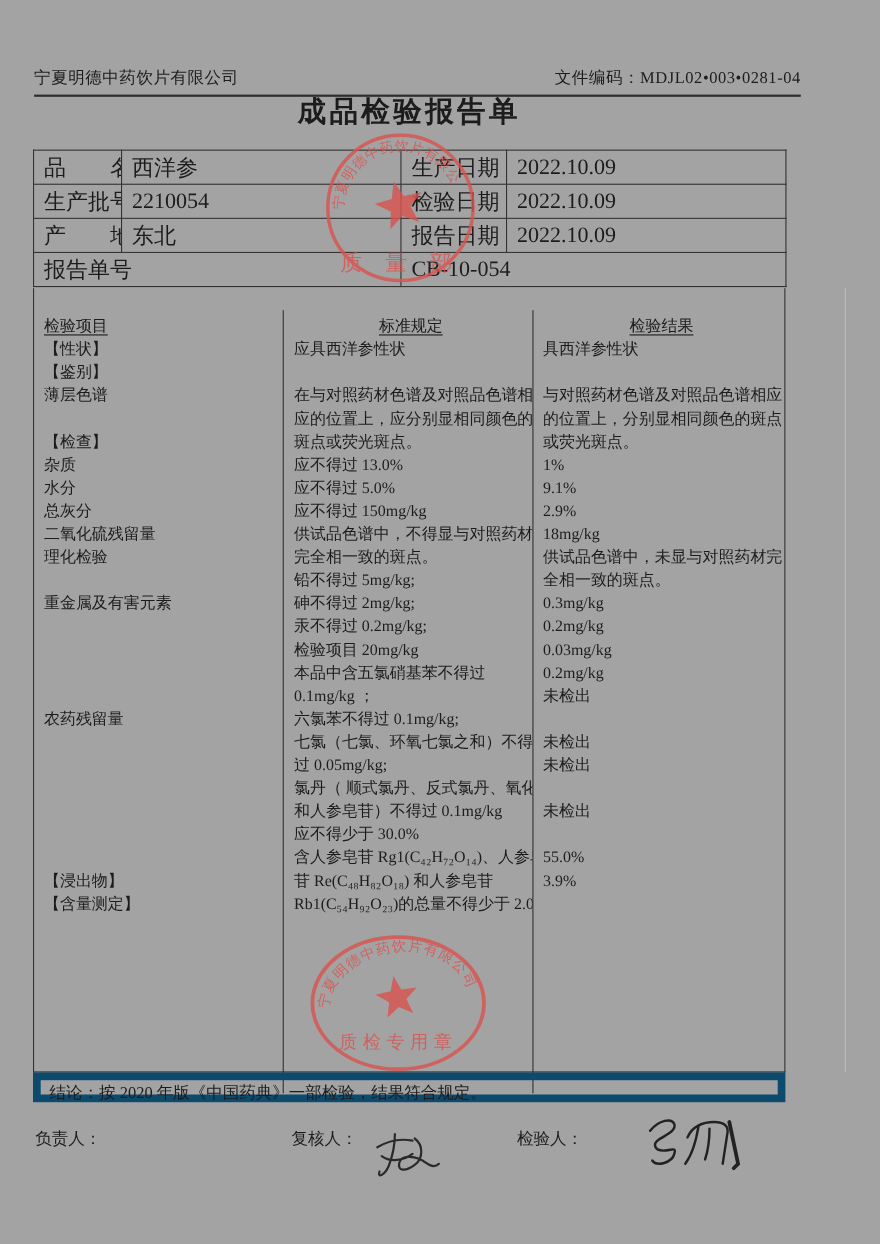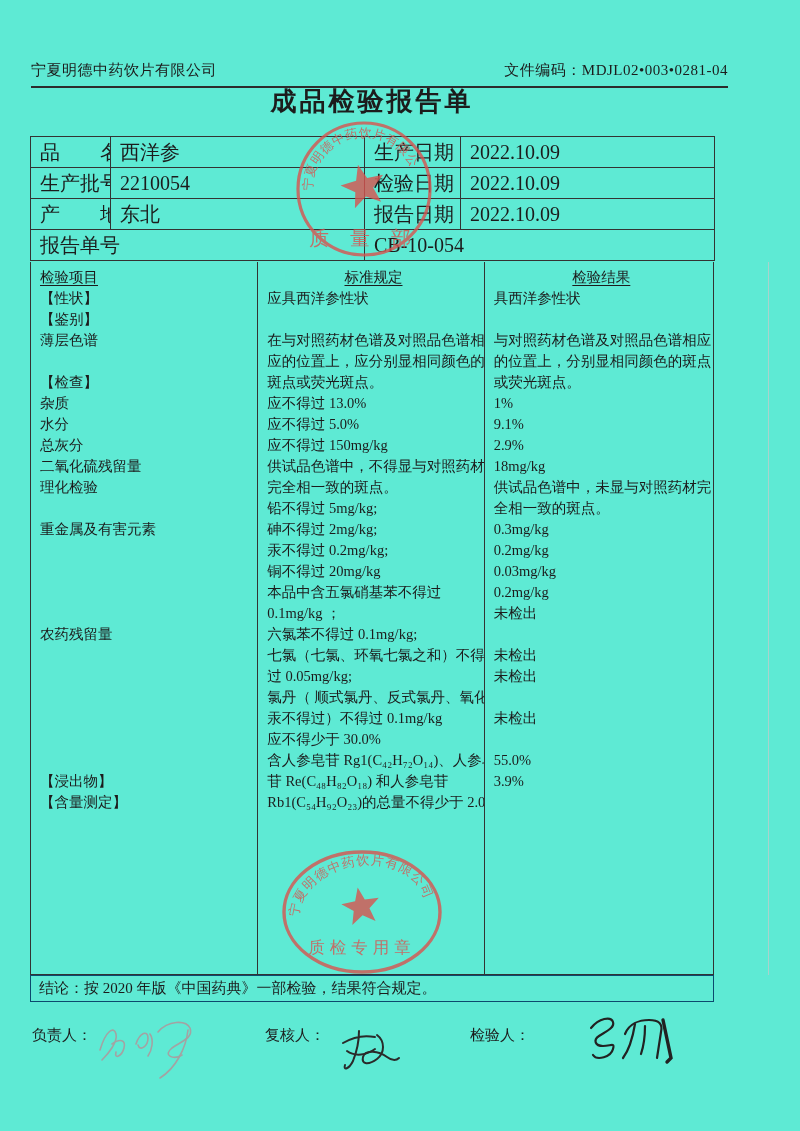--- a/index.html
+++ b/index.html
@@ -1,17 +1,17 @@
 <!DOCTYPE html>
 <html><head>
 <meta charset="utf-8">
 <style>
   html,body{margin:0;padding:0;background:#ffffff;}
   .page{
-    position:relative;width:800px;height:1131px;background:#5eead4;
+    position:relative;width:800px;height:1131px;background:#a3a3a3;
     font-family:"Liberation Serif","DejaVu Serif",serif;color:#1c1c1c;overflow:hidden;
   }
   
   .doc-header{
     position:absolute;left:31px;top:54px;width:697px;height:26px;
     display:flex;justify-content:space-between;align-items:flex-end;
     border-bottom:2px solid #2c2c2c;padding-bottom:6px;box-sizing:content-box;
     font-size:15px;letter-spacing:.5px;
   }
   .doc-title{
@@ -25,31 +25,31 @@
   }
   table.info td{
     border:1px solid #333;height:30px;padding:0 0 0 9px;vertical-align:middle;
     white-space:nowrap;overflow:hidden;
   }
   
   .insp{
     position:absolute;left:30px;top:262px;width:684px;height:713px;
     border:1px solid #333;border-top:none;box-sizing:border-box;display:flex;
   }
-  .insp-col{box-sizing:border-box;padding:5px 4px 0 9px;height:100%;overflow:hidden;}
+  .insp-col{box-sizing:border-box;padding:5px 4px 0 9px;height:100%;overflow:hidden;margin-top:20px;}
   .col-item{width:228px;border-right:1px solid #333;}
   .col-standard{width:227px;border-right:1px solid #333;}
   .col-result{width:229px;}
   .insp-col .line{height:21px;line-height:21px;font-size:14.5px;white-space:nowrap;}
   .insp-col .line.head{text-decoration:underline;text-underline-offset:3px;}
   .col-standard .line.head,.col-result .line.head{text-align:center;}
   
   .conclusion{
     position:absolute;left:30px;top:975px;width:684px;height:27px;box-sizing:border-box;
-    border:1px solid #0c4a6e;line-height:25px;padding-left:8px;font-size:15px;white-space:nowrap;
+    border:7px solid #0c4a6e;line-height:25px;padding-left:8px;font-size:15px;white-space:nowrap;
   }
   
   .sig-label{position:absolute;font-size:15px;}
   .sig-svg{position:absolute;}
   
   .stamp{position:absolute;opacity:.8;}
   
   .scan-line{position:absolute;left:768px;top:262px;width:1px;height:713px;background:#c9c9c9;opacity:.7;}
 </style>
 </head>
@@ -136,28 +136,28 @@
         <div class="line">应的位置上，应分别显相同颜色的</div>
         <div class="line">斑点或荧光斑点。</div>
         <div class="line">应不得过 13.0%</div>
         <div class="line">应不得过 5.0%</div>
         <div class="line">应不得过 150mg/kg</div>
         <div class="line">供试品色谱中，不得显与对照药材</div>
         <div class="line">完全相一致的斑点。</div>
         <div class="line">铅不得过 5mg/kg;</div>
         <div class="line">砷不得过 2mg/kg;</div>
         <div class="line">汞不得过 0.2mg/kg;</div>
-        <div class="line">铜不得过 20mg/kg</div>
+        <div class="line">检验项目 20mg/kg</div>
         <div class="line">本品中含五氯硝基苯不得过</div>
         <div class="line">0.1mg/kg ；</div>
         <div class="line">六氯苯不得过 0.1mg/kg;</div>
         <div class="line">七氯（七氯、环氧七氯之和）不得</div>
         <div class="line">过 0.05mg/kg;</div>
         <div class="line">氯丹（ 顺式氯丹、反式氯丹、氧化</div>
-        <div class="line">汞不得过）不得过 0.1mg/kg</div>
+        <div class="line">和人参皂苷）不得过 0.1mg/kg</div>
         <div class="line">应不得少于 30.0%</div>
         <div class="line">含人参皂苷 Rg1(C₄₂H₇₂O₁₄)、人参皂</div>
         <div class="line">苷 Re(C₄₈H₈₂O₁₈) 和人参皂苷</div>
         <div class="line">Rb1(C₅₄H₉₂O₂₃)的总量不得少于 2.0%</div>
       </div>
     <div class="insp-col col-result" id="insp-col-result">
         <div class="line head">检验结果</div>
         <div class="line">具西洋参性状</div>
         <div class="line"></div>
         <div class="line">与对照药材色谱及对照品色谱相应</div>

